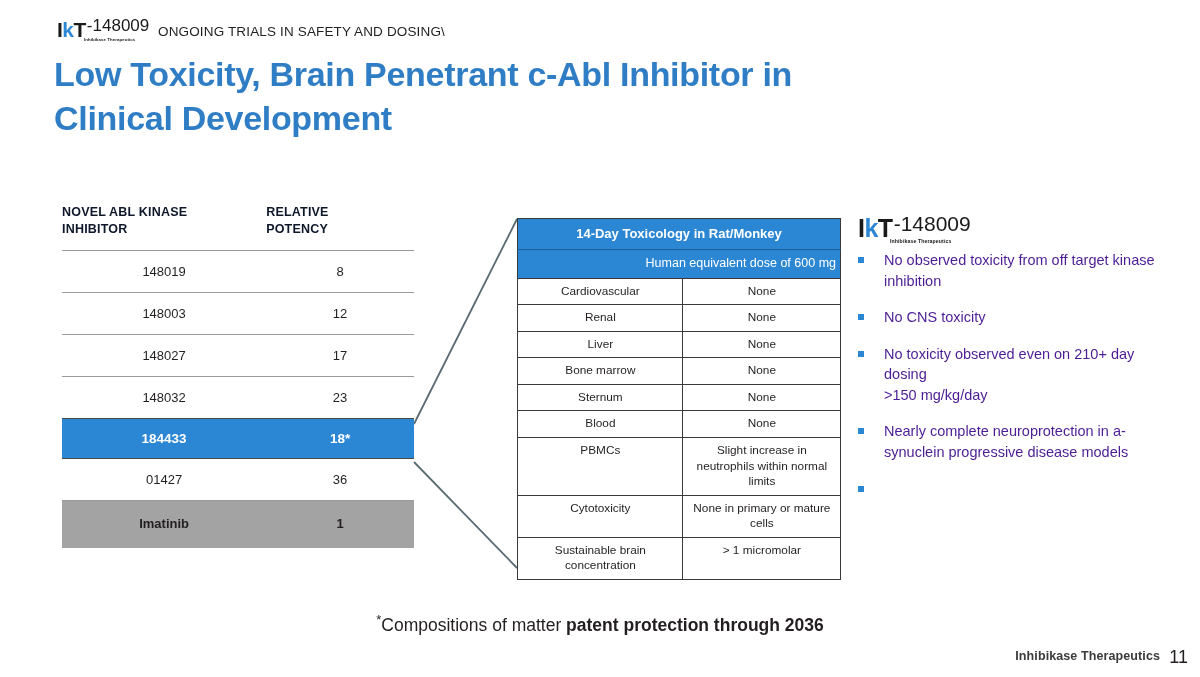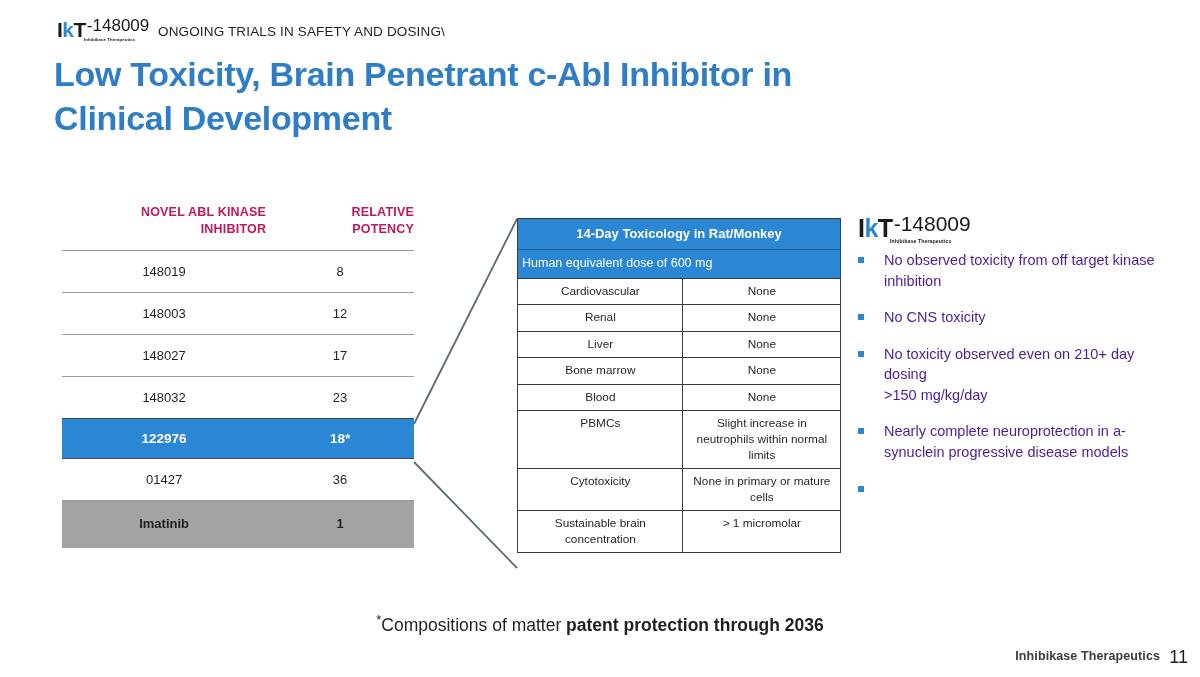--- a/index.html
+++ b/index.html
@@ -83,24 +83,24 @@
     top: 204px;
     width: 352px;
     border-collapse: collapse;
     table-layout: fixed;
   }
   .left-table th {
     font-size: 12.5px;
     font-weight: 700;
     letter-spacing: .2px;
     padding: 0 0 12px 0;
-    text-align: right;
+    text-align: left;
     vertical-align: top;
     line-height: 1.35;
-    color: #be185d;
+    color: #0f172a;
   }
   .left-table td {
     font-size: 13px;
     text-align: center;
     padding: 13px 0 13px 0;
     border-top: 1.6px solid #9a9a9a;
     color: #231f20;
   }
   .left-table tr.hdr-row th { border: none; }
   .left-table tr.highlight td {
@@ -155,21 +155,21 @@
     font-weight: 700;
     text-align: center;
     font-size: 13px;
     padding: 6px 4px 7px;
     border-bottom: 1.2px solid #1d5f95;
   }
   .tox-table .hdr2 {
     background: #2B87D4;
     color: #ffffff;
     font-weight: 400;
-    text-align: left;
+    text-align: right;
     font-size: 12.5px;
     padding: 5px 4px 6px;
   }
   .tox-c1 { width: 51%; }
   .tox-c2 { width: 49%; }
 
   
   .right-logo { position: absolute; left: 858px; top: 216px; }
   .right-logo .mark { font-size: 25px; }
   .right-logo .suffix { font-size: 21px; padding-left: 1px; position: relative; top: -3px; }
@@ -280,21 +280,21 @@
       </tr>
       <tr>
         <td>148027</td>
         <td>17</td>
       </tr>
       <tr>
         <td>148032</td>
         <td>23</td>
       </tr>
       <tr class="highlight">
-        <td>122976</td>
+        <td>184433</td>
         <td>18*</td>
       </tr>
       <tr>
         <td>01427</td>
         <td>36</td>
       </tr>
       <tr class="shaded">
         <td>Imatinib</td>
         <td>1</td>
       </tr>
@@ -320,20 +320,24 @@
       <tr>
         <td>Renal</td>
         <td>None</td>
       </tr>
       <tr>
         <td>Liver</td>
         <td>None</td>
       </tr>
       <tr>
         <td>Bone marrow</td>
+        <td>None</td>
+      </tr>
+      <tr>
+        <td>Sternum</td>
         <td>None</td>
       </tr>
       <tr>
         <td>Blood</td>
         <td>None</td>
       </tr>
       <tr>
         <td>PBMCs</td>
         <td>Slight increase in neutrophils within normal limits</td>
       </tr>

